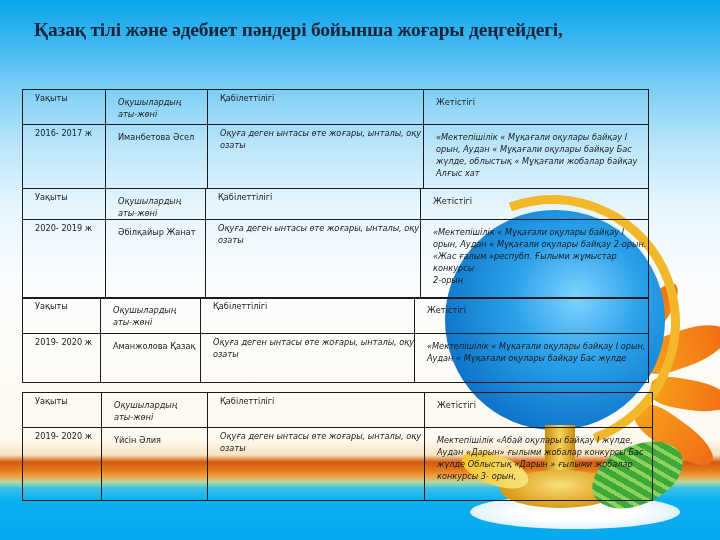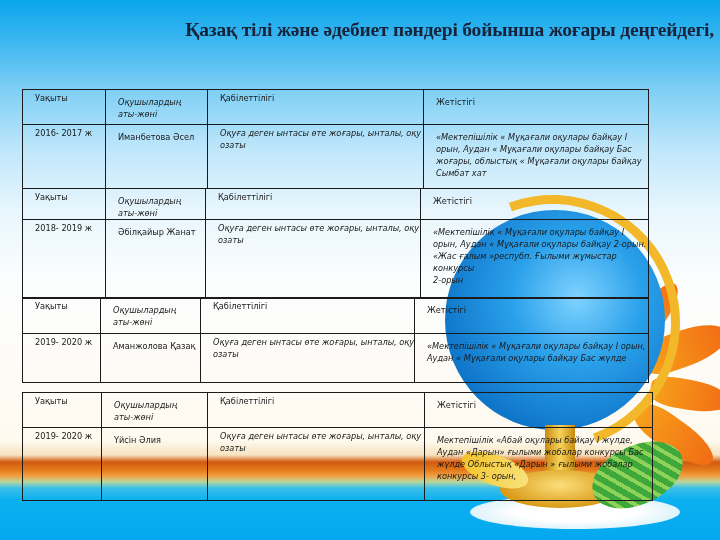--- a/index.html
+++ b/index.html
@@ -25,21 +25,21 @@
   }
   .stand-neck { position: absolute; left: 545px; top: 425px; width: 30px; height: 55px; background: linear-gradient(90deg,#c88a10,#f7d35a,#c88a10); }
   .stand-base { position: absolute; left: 500px; top: 470px; width: 120px; height: 38px; border-radius: 50%; background: radial-gradient(ellipse at 50% 40%, #fbe07a, #d99a18 70%); }
   .plate { position: absolute; left: 470px; top: 495px; width: 210px; height: 34px; border-radius: 50%; background: radial-gradient(ellipse, #ffffff 40%, #bfe6f8 100%); }
   .leaf-green { position: absolute; left: 590px; top: 445px; width: 95px; height: 60px; border-radius: 60% 40% 60% 40%; background: repeating-linear-gradient(45deg, #3fa83a 0 6px, #8ed25a 6px 10px); transform: rotate(-15deg); }
   .leaf-yellow { position: absolute; left: 460px; top: 455px; width: 70px; height: 30px; border-radius: 50%; background: linear-gradient(90deg, #f5c42a, #f7e27a); transform: rotate(20deg); }
 
   .title {
     position: absolute; left: 34px; top: 16px; width: 680px;
     font-family: "Liberation Serif", "DejaVu Serif", serif; font-weight: bold;
-    font-size: 19.5px; line-height: 28px; color: #17233a; letter-spacing: -0.2px; text-align: right;
+    font-size: 19.5px; line-height: 28px; color: #17233a; letter-spacing: -0.2px;
   }
   .title div { white-space: nowrap; }
 
   table.rec {
     position: absolute; border-collapse: collapse; table-layout: fixed;
     font-family: "DejaVu Sans", sans-serif; font-size: 8.2px; color: #1a1a1a; line-height: 12px;
   }
   table.rec td { border: 1px solid #1b1b1b; vertical-align: top; padding: 2px 3px 0 12px; overflow: hidden; }
   table.rec td.h-center { text-align: left; }
   table.rec td.pad-top { padding-top: 6px; }
@@ -90,22 +90,22 @@
   <tr style="height:64px">
     <td>2016- 2017 ж</td>
     <td class="pad-top">Иманбетова Әсел</td>
     <td>
       <span class="line">Оқуға деген ынтасы өте жоғары, ынталы, оқу</span>
       <span class="line">озаты</span>
     </td>
     <td class="pad-top">
       <span class="line">«Мектепішілік  « Мұқағали оқулары байқау  I</span>
       <span class="line">орын, Аудан « Мұқағали оқулары байқау Бас</span>
-      <span class="line">жоғары,  облыстық  « Мұқағали оқулары байқау</span>
-      <span class="line">Сымбат хат</span>
+      <span class="line">жүлде,  облыстық  « Мұқағали жобалар байқау</span>
+      <span class="line">Алғыс хат</span>
     </td>
   </tr>
 </tbody>
   </table>
 
 <table class="rec" id="t2">
   <colgroup>
       <col style="width:83px">
       <col style="width:100px">
       <col style="width:215px">
@@ -115,21 +115,21 @@
       <tr style="height:30px">
     <td>Уақыты</td>
     <td class="pad-top">
       <span class="line">Оқушылардың</span>
       <span class="line">аты-жөні</span>
     </td>
     <td class="h-center">Қабілеттілігі</td>
     <td class="pad-top">Жетістігі</td>
   </tr>
   <tr style="height:79px">
-    <td>2018- 2019 ж</td>
+    <td>2020- 2019 ж</td>
     <td class="pad-top">Әбілқайыр Жанат</td>
     <td>
       <span class="line">Оқуға деген ынтасы өте жоғары, ынталы, оқу</span>
       <span class="line">озаты</span>
     </td>
     <td class="pad-top">
       <span class="line">«Мектепішілік  « Мұқағали оқулары байқау  I</span>
       <span class="line">орын, Аудан « Мұқағали оқулары байқау 2-орын.</span>
       <span class="line">«Жас ғалым »респубп. Ғылыми жұмыстар</span>
       <span class="line">конкурсы</span>

